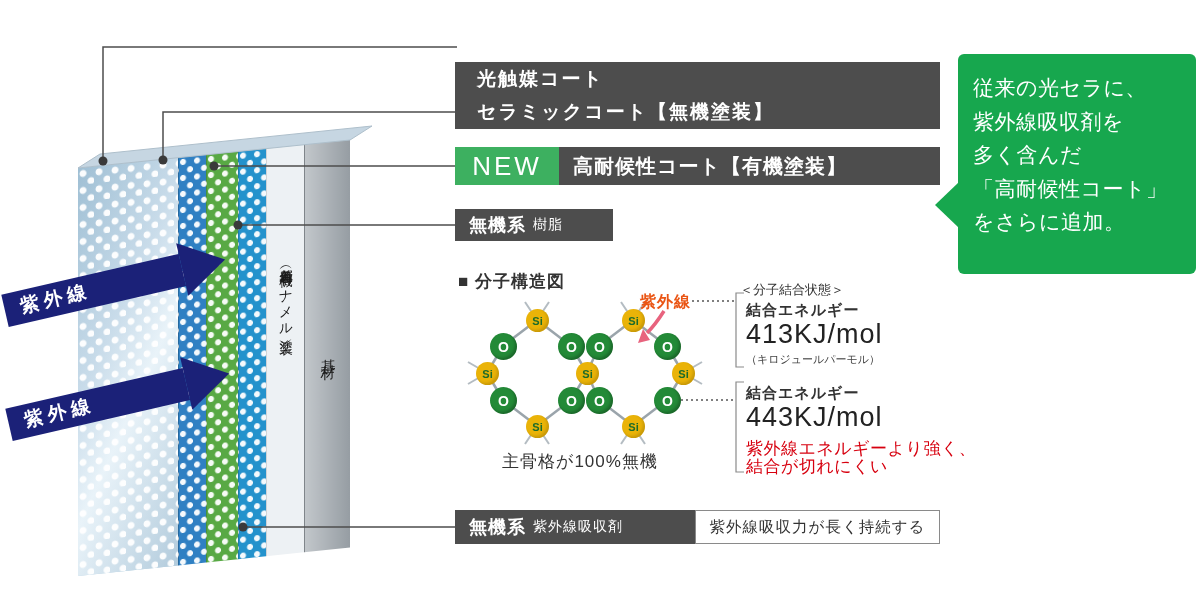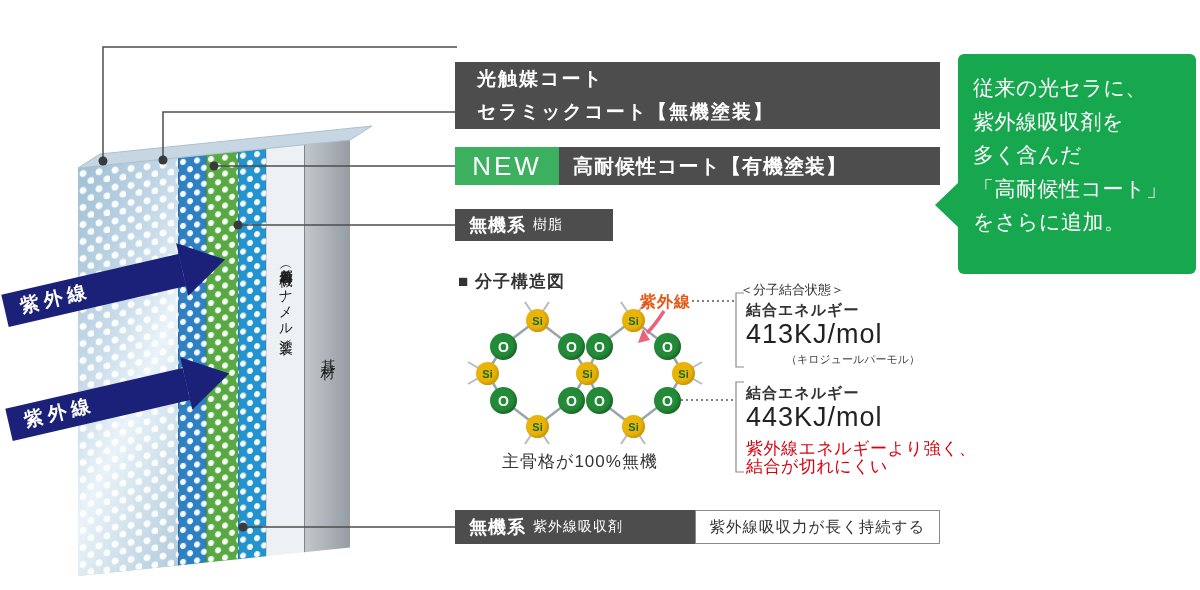--- a/index.html
+++ b/index.html
@@ -71,21 +71,21 @@
   .uv-red-label { position:absolute; left:640px; top:292px; color:#ea5514; font-size:16px; font-weight:bold; letter-spacing:1px; z-index:4; }
   .mol-caption { position:absolute; left:502px; top:450px; font-size:17px; color:#333; letter-spacing:1px; z-index:4; }
 
   
   .info { position:absolute; color:#333; z-index:4; }
   .info-header { left:740px; top:281px; font-size:13px; }
   .info-label { font-size:15px; font-weight:bold; letter-spacing:1px; }
   .info-uv-label { left:746px; top:301px; }
   .info-uv-value { left:746px; top:319px; }
   .info-value { font-size:27px; font-weight:500; color:#222; letter-spacing:1px; }
-  .info-unit { left:746px; top:352px; font-size:11px; color:#444;margin-left:40px; }
+  .info-unit { left:746px; top:352px; font-size:11px; color:#444; }
   .info-bond-label { left:746px; top:384px; }
   .info-bond-value { left:746px; top:402px; }
   .info-note { font-size:17px; font-weight:normal; color:#d7000f; letter-spacing:0.5px; }
   .info-note1 { left:746px; top:437px; }
   .info-note2 { left:746px; top:455px; }
 </style>
 </head>
 <body>
 
 <div class="stage">

